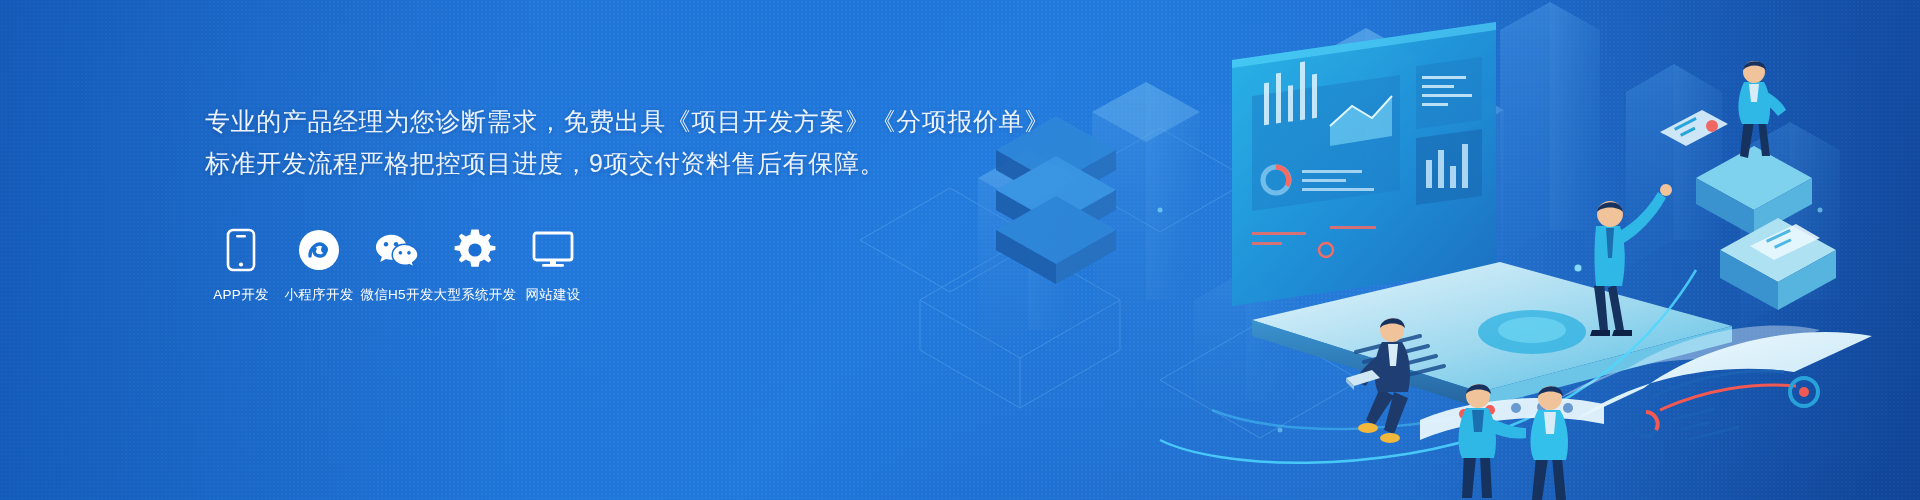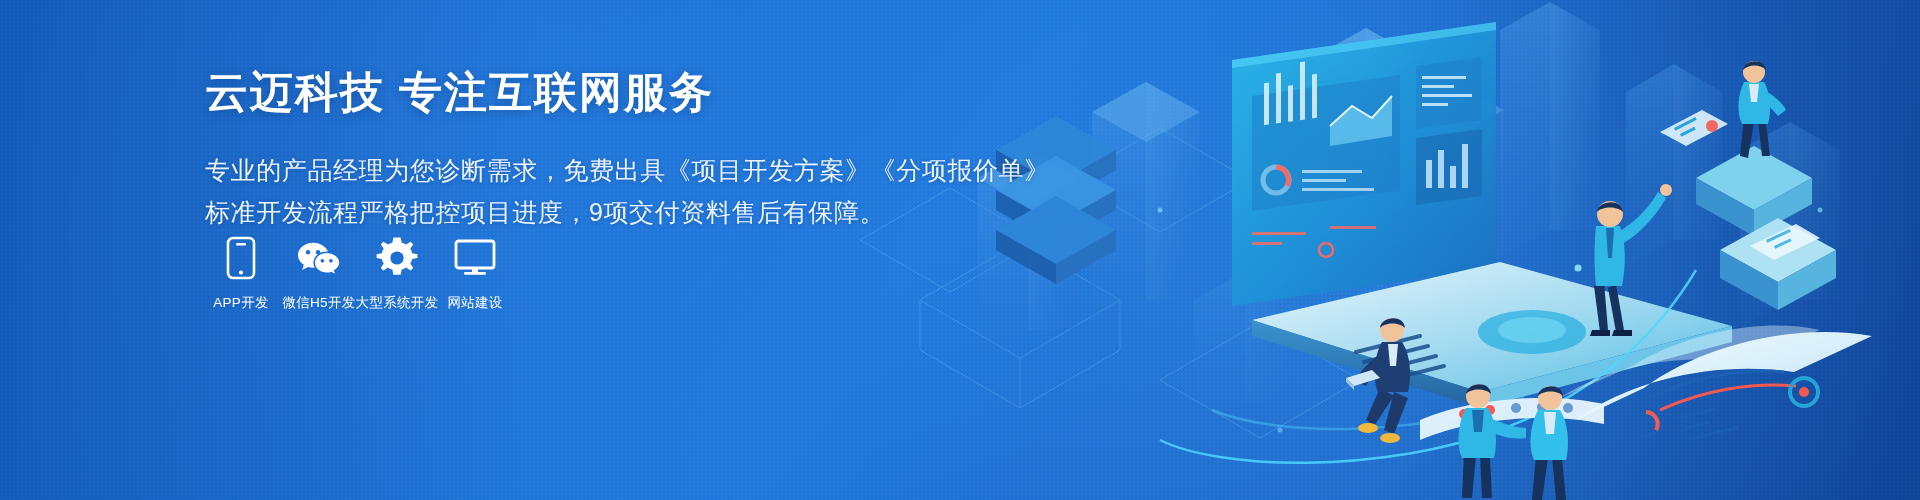--- a/index.html
+++ b/index.html
@@ -52,21 +52,21 @@
     line-height:1.62;
     letter-spacing:.6px;
     white-space:nowrap;
     text-shadow:0 1px 4px rgba(4,40,100,.3);
   }
   #sub1 { margin-top:33px; }
   #sub2 { margin-top:1px; }
 
   
   #services {
-    position:absolute; left:202px; top:236px;
+    position:absolute; left:202px; top:228px;
     display:flex; align-items:flex-start;
     z-index:6;
   }
   .svc {
     width:78px;
     display:flex; flex-direction:column; align-items:center;
     cursor:pointer;
   }
   .svc-ico {
     height:44px; width:44px;
@@ -404,38 +404,47 @@
         <circle cx="300" cy="210" r="2.5" opacity=".6"></circle>
         <circle cx="960" cy="210" r="2.5" opacity=".6"></circle>
         <circle cx="420" cy="430" r="2.5" opacity=".5"></circle>
       </g>
     </svg>
   </div>
 
   <div id="vign"></div>
 
   <div id="copy">
-    <div id="headline">云迈科技 专注互联网服务</div>
     <div class="sub" id="sub1">专业的产品经理为您诊断需求，免费出具《项目开发方案》《分项报价单》</div>
     <div class="sub" id="sub2">标准开发流程严格把控项目进度，9项交付资料售后有保障。</div>
   </div>
 
   <div id="services">
 
     <div class="svc">
       <span class="svc-ico">
         <svg width="30" height="44" viewBox="0 0 30 44">
           <rect x="2" y="2" width="26" height="40" rx="5" ry="5" fill="none" stroke="#fff" stroke-width="2.6"></rect>
           <rect x="10" y="7" width="10" height="2.4" rx="1.2" fill="#fff"></rect>
           <circle cx="15" cy="36.5" r="2.1" fill="#fff"></circle>
         </svg>
       </span>
       <span class="svc-label">APP开发</span>
     </div>
 
+    <div class="svc">
+      <span class="svc-ico">
+        <svg width="42" height="42" viewBox="0 0 42 42">
+          <circle cx="21" cy="21" r="20" fill="#fff"></circle>
+          <path d="M12 27 C 12 18, 20 13, 25 16 C 30 19, 28 27, 22 27 C 17 27, 15 23, 17 20" fill="none" stroke="#1a6fd4" stroke-width="3.4" stroke-linecap="round"></path>
+          <circle cx="26.5" cy="20.5" r="3.4" fill="#1a6fd4"></circle>
+        </svg>
+      </span>
+      <span class="svc-label">小程序开发</span>
+    </div>
 
     <div class="svc">
       <span class="svc-ico">
         <svg width="46" height="40" viewBox="0 0 46 40">
           <path d="M17 4 C 8 4, 1 10, 1 17 C 1 21, 3.4 24.6, 7.2 27 L 5.4 32.6 L 11.4 29.4
                    C 13.2 29.9, 15.1 30.2, 17 30.2 C 26 30.2, 33 24.2, 33 17 C 33 10, 26 4, 17 4 Z" fill="#fff"></path>
           <circle cx="11.5" cy="14" r="2.3" fill="#1a6fd4"></circle>
           <circle cx="22" cy="14" r="2.3" fill="#1a6fd4"></circle>
           <path d="M31 14 C 23.5 14, 18 19, 18 25 C 18 31, 23.5 36, 31 36 C 32.6 36, 34.2 35.8, 35.7 35.3
                    L 41 38 L 39.4 33.2 C 42.6 31.2, 45 28.3, 45 25 C 45 19, 38.5 14, 31 14 Z" fill="#fff" stroke="#1a6fd4" stroke-width="1.6"></path>

